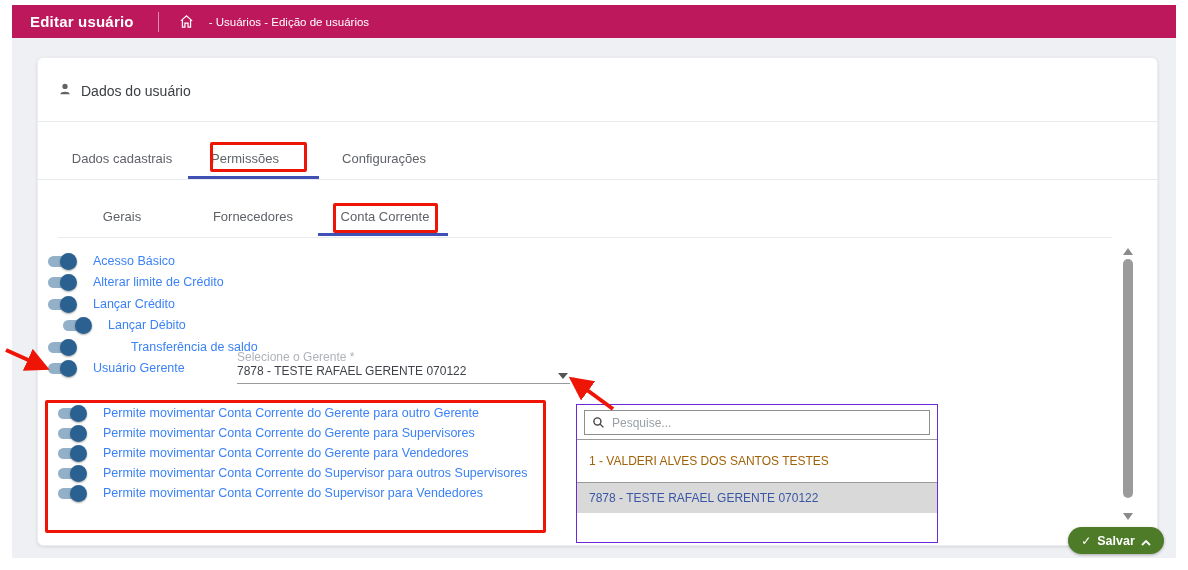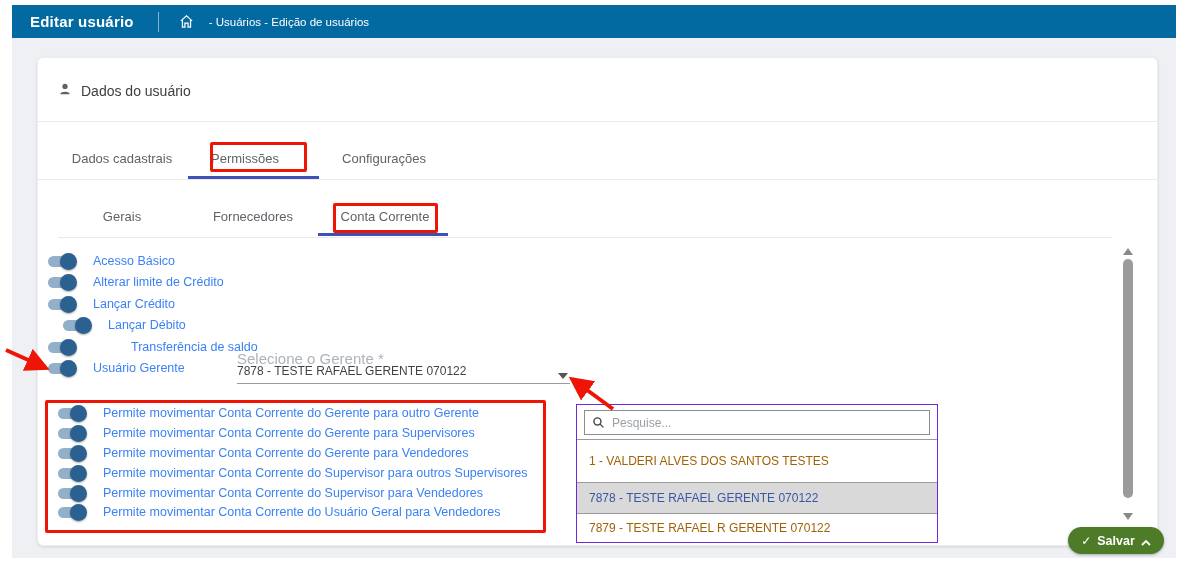--- a/index.html
+++ b/index.html
@@ -4,21 +4,21 @@
 <style>
   * { margin:0; padding:0; box-sizing:border-box; }
   html,body { background:#fff; }
   .page {
     position:relative; width:1188px; height:570px; overflow:hidden;
     font-family:"Liberation Sans", sans-serif; background:#fff;
   }
   
   .topbar {
     position:absolute; left:12px; top:5px; width:1164px; height:33px;
-    background:#0369a1; display:flex; align-items:center;
+    background:#be185d; display:flex; align-items:center;
   }
   .topbar-title { color:#fff; font-size:15px; font-weight:bold; margin-left:18px; letter-spacing:.2px; }
   .topbar-divider { width:1px; height:20px; background:rgba(255,255,255,.5); margin-left:24px; }
   .home-icon { margin-left:20px; display:flex; align-items:center; }
   .breadcrumb { color:#fff; font-size:11.5px; margin-left:15px; }
   
   .page-bg { position:absolute; left:12px; top:38px; width:1164px; height:520px; background:#eef0f4; }
   
   .card {
     position:absolute; left:37px; top:57px; width:1121px; height:489px;
@@ -40,21 +40,21 @@
   .ind2 { left:318px; top:233px; width:130px; }
   
   .toggle-row { position:absolute; display:flex; align-items:center; height:20px; }
   .switch { position:relative; width:27px; height:11px; background:#93b0c9; border-radius:6px; cursor:pointer; flex:none; }
   .switch .knob {
     position:absolute; right:-2px; top:-3px; width:17px; height:17px; border-radius:50%;
     background:#2b6191; box-shadow:0 1px 2px rgba(0,0,0,.35);
   }
   .toggle-label { font-size:12.5px; color:#3b82f6; margin-left:18px; white-space:nowrap; }
   
-  .select-label { position:absolute; left:237px; top:350px; font-size:15px; color:#aeb2b9; }
+  .select-label { position:absolute; left:237px; top:350px; font-size:12px; color:#aeb2b9; }
   .select-value { position:absolute; left:237px; top:364px; font-size:12px; color:#3f4349; }
   .select-underline { position:absolute; left:237px; top:383px; width:333px; height:1px; background:#9b9b9b; }
   .select-caret {
     position:absolute; left:558px; top:373px; width:0; height:0;
     border-left:5px solid transparent; border-right:5px solid transparent; border-top:6px solid #555;
   }
   
   .anno-box { position:absolute; border:3px solid #ee1506; border-radius:2px; pointer-events:none; }
   .anno1 { left:210px; top:142px; width:97px; height:30px; }
   .anno2 { left:333px; top:203px; width:105px; height:30px; }
@@ -197,42 +197,35 @@
     <div class="switch">
         <div class="knob"></div>
       </div>
     <span class="toggle-label">Permite movimentar Conta Corrente do Supervisor para outros Supervisores</span>
   </div>
   <div class="toggle-row" style="left:58px; top:483px;">
     <div class="switch">
         <div class="knob"></div>
       </div>
     <span class="toggle-label">Permite movimentar Conta Corrente do Supervisor para Vendedores</span>
-  </div>
-  <div class="toggle-row" style="left:58px; top:502px;">
-    <div class="switch">
-        <div class="knob"></div>
-      </div>
-    <span class="toggle-label">Permite movimentar Conta Corrente do Usuário Geral para Vendedores</span>
   </div>
 
   <div class="dropdown">
     <div class="search-box">
       <span style="margin-left:7px; display:flex;">
         <svg width="13" height="13" viewBox="0 0 24 24" fill="none" stroke="#444" stroke-width="2.6">
           <circle cx="10" cy="10" r="6.5"></circle>
           <line x1="15" y1="15" x2="21" y2="21"></line>
         </svg>
       </span>
       <span class="ph">Pesquise...</span>
     </div>
     <div class="dd-options">
       <div class="dd-opt o1">1 - VALDERI ALVES DOS SANTOS TESTES</div>
       <div class="dd-opt o2">7878 - TESTE RAFAEL GERENTE 070122</div>
-      <div class="dd-opt o3">7879 - TESTE RAFAEL R GERENTE 070122</div>
     </div>
   </div>
 
   <div class="sb-up"></div>
   <div class="sb-thumb"></div>
   <div class="sb-down"></div>
 
   <div class="anno-box anno1"></div>
   <div class="anno-box anno2"></div>
   <div class="anno-box anno3"></div>

